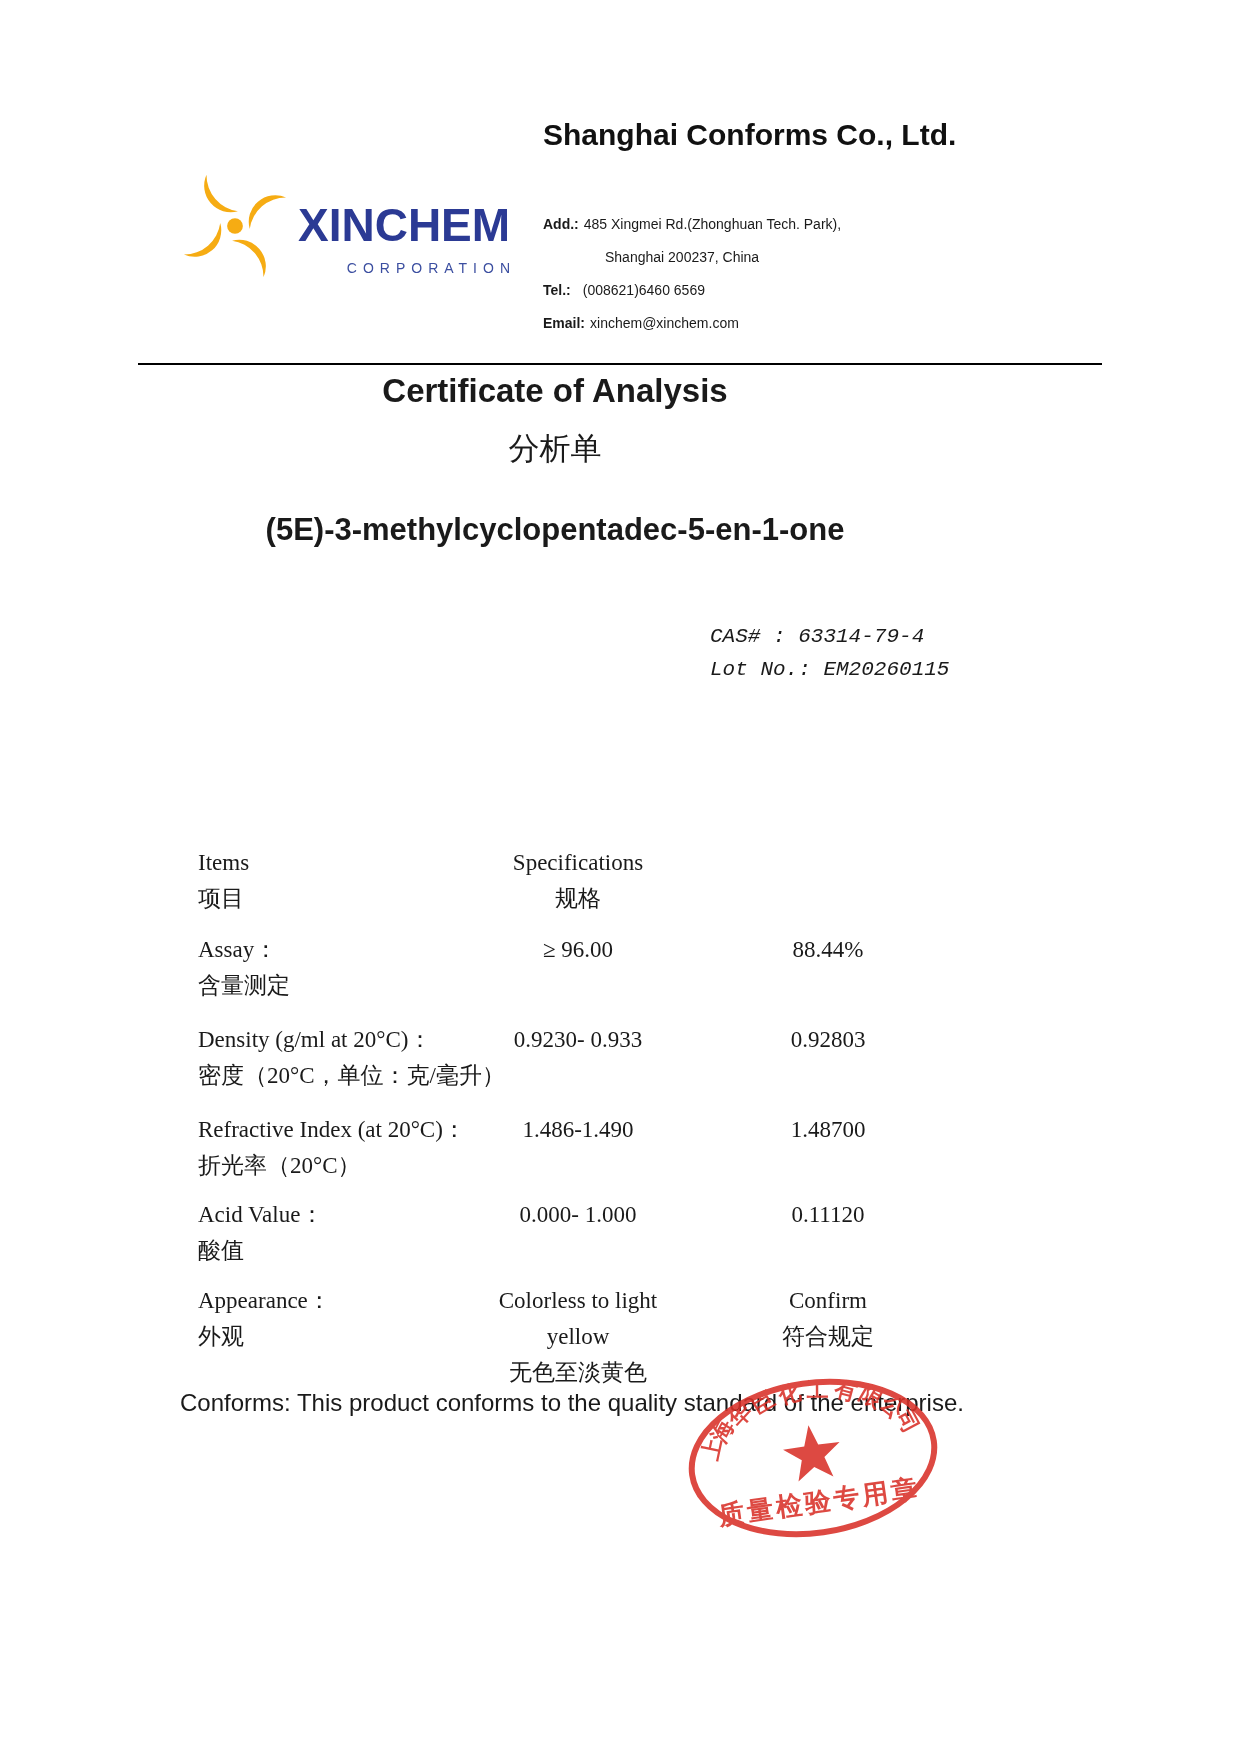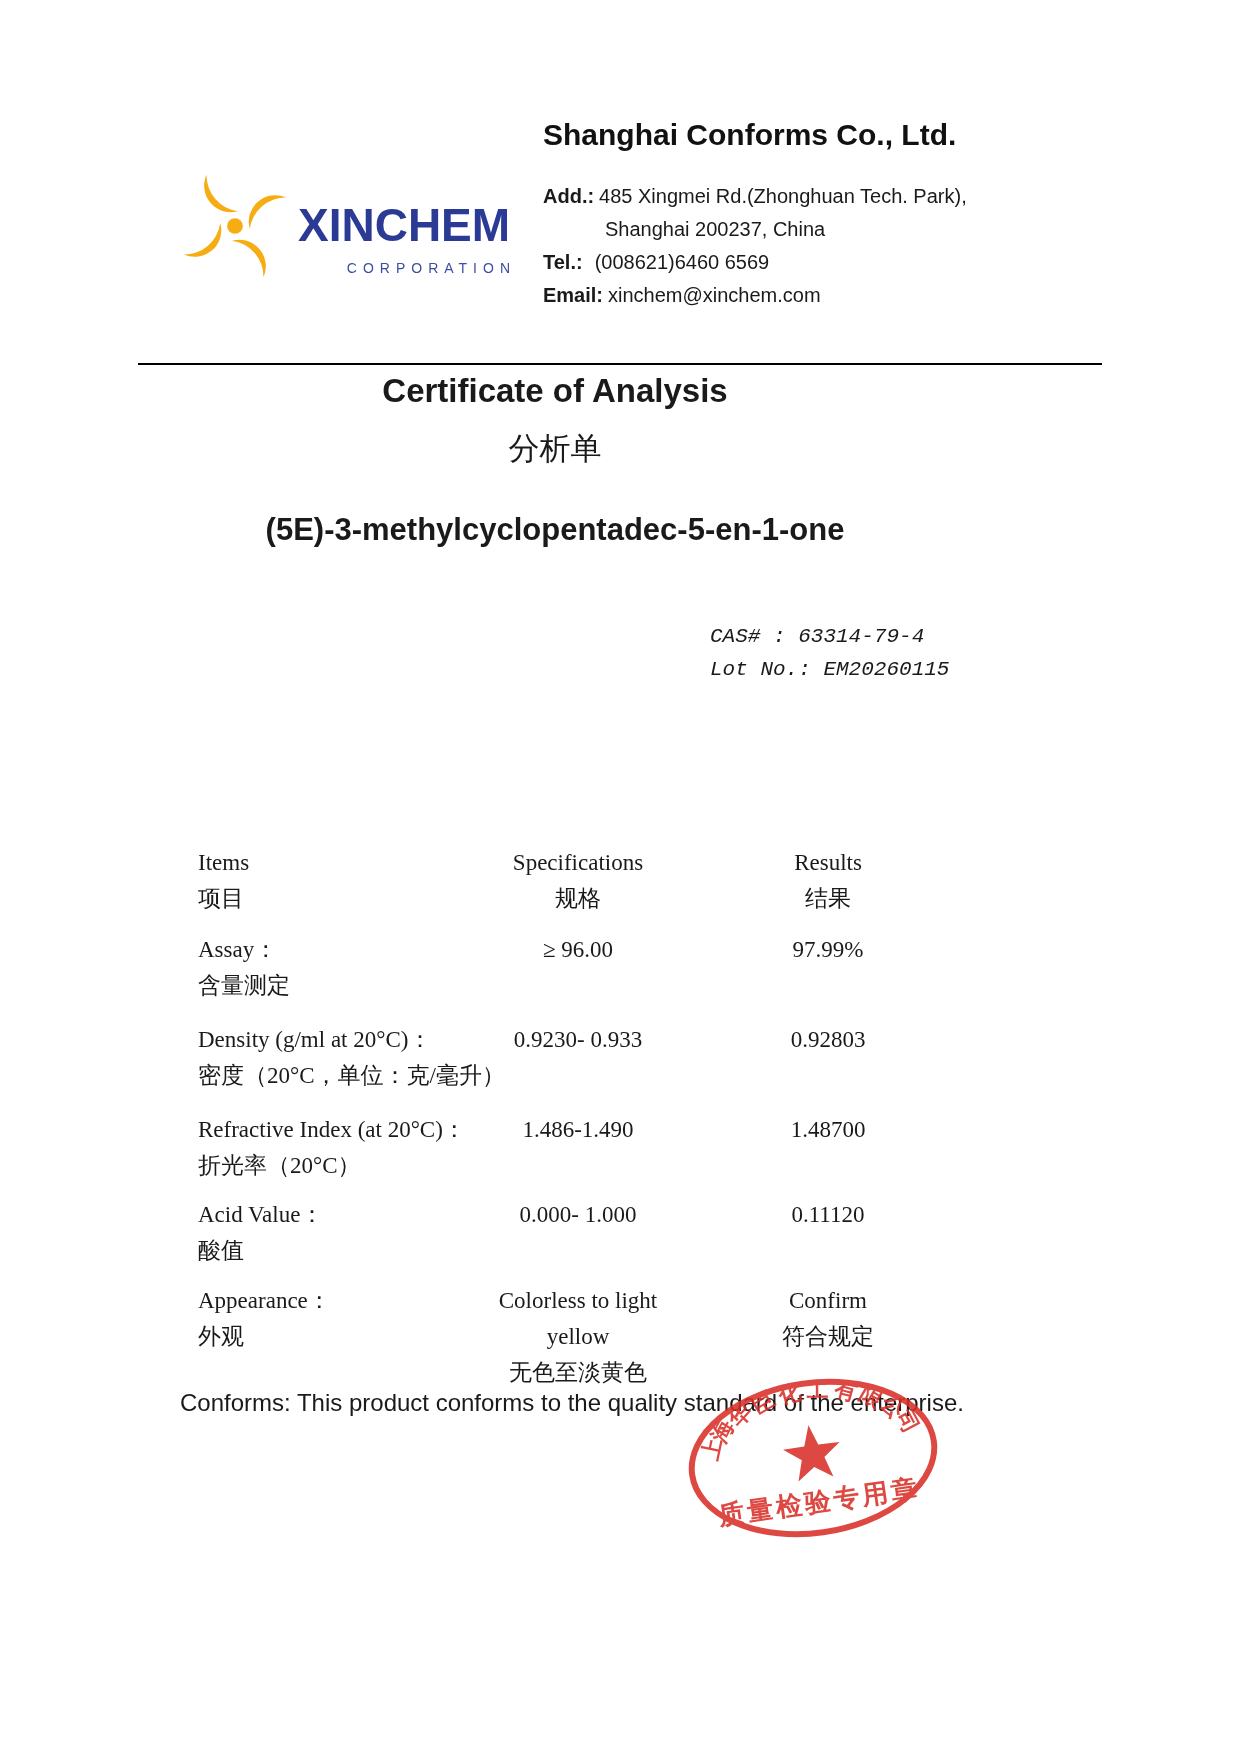--- a/index.html
+++ b/index.html
@@ -21,21 +21,21 @@
     font-size: 46px; font-weight: bold; letter-spacing: 0px;
     color: #2b3a94; font-family: "Liberation Sans", sans-serif; line-height: 46px;
   }
   .brand-sub {
     text-align: right; font-size: 14px; letter-spacing: 6px;
     color: #3b4ea0; margin-top: 12px; line-height: 16px;
   }
 
   .company-info { position: absolute; left: 543px; top: 118px; width: 560px; }
   .company-name { font-size: 30px; font-weight: bold; color: #111; line-height: 34px; }
-  .contact { margin-top: 28px; font-size: 20px; line-height: 33px; }
+  .contact { margin-top: 56px; font-size: 14px; line-height: 33px; }
   .contact .row { white-space: nowrap; }
   .contact .lbl { font-weight: bold; }
   .contact .indent { padding-left: 62px; }
   .contact .tel-val { padding-left: 12px; }
   .contact .val { padding-left: 5px; }
 
   .divider { position: absolute; left: 138px; top: 363px; width: 964px; height: 2px; background: #000; }
 
   
   .center-col { position: absolute; left: 140px; width: 830px; text-align: center; }
@@ -131,37 +131,33 @@
 
     <div class="trow r-head">
       <div class="c c-item">
         <div>Items</div>
         <div>项目</div>
       </div>
       <div class="c c-spec">
         <div>Specifications</div>
         <div>规格</div>
       </div>
-      <div class="c c-result">
-        <div>Results</div>
-        <div>结果</div>
-      </div>
     </div>
 
     <div class="trow r-0">
       <div class="c c-item">
         <div>Assay：</div>
         <div>含量测定</div>
       </div>
       <div class="c c-spec">
         <div>≥ 96.00</div>
         <div></div>
       </div>
       <div class="c c-result">
-        <div>97.99%</div>
+        <div>88.44%</div>
         <div></div>
       </div>
     </div>
 
     <div class="trow r-1">
       <div class="c c-item">
         <div>Density (g/ml at 20°C)：</div>
         <div>密度（20°C，单位：克/毫升）</div>
       </div>
       <div class="c c-spec">

